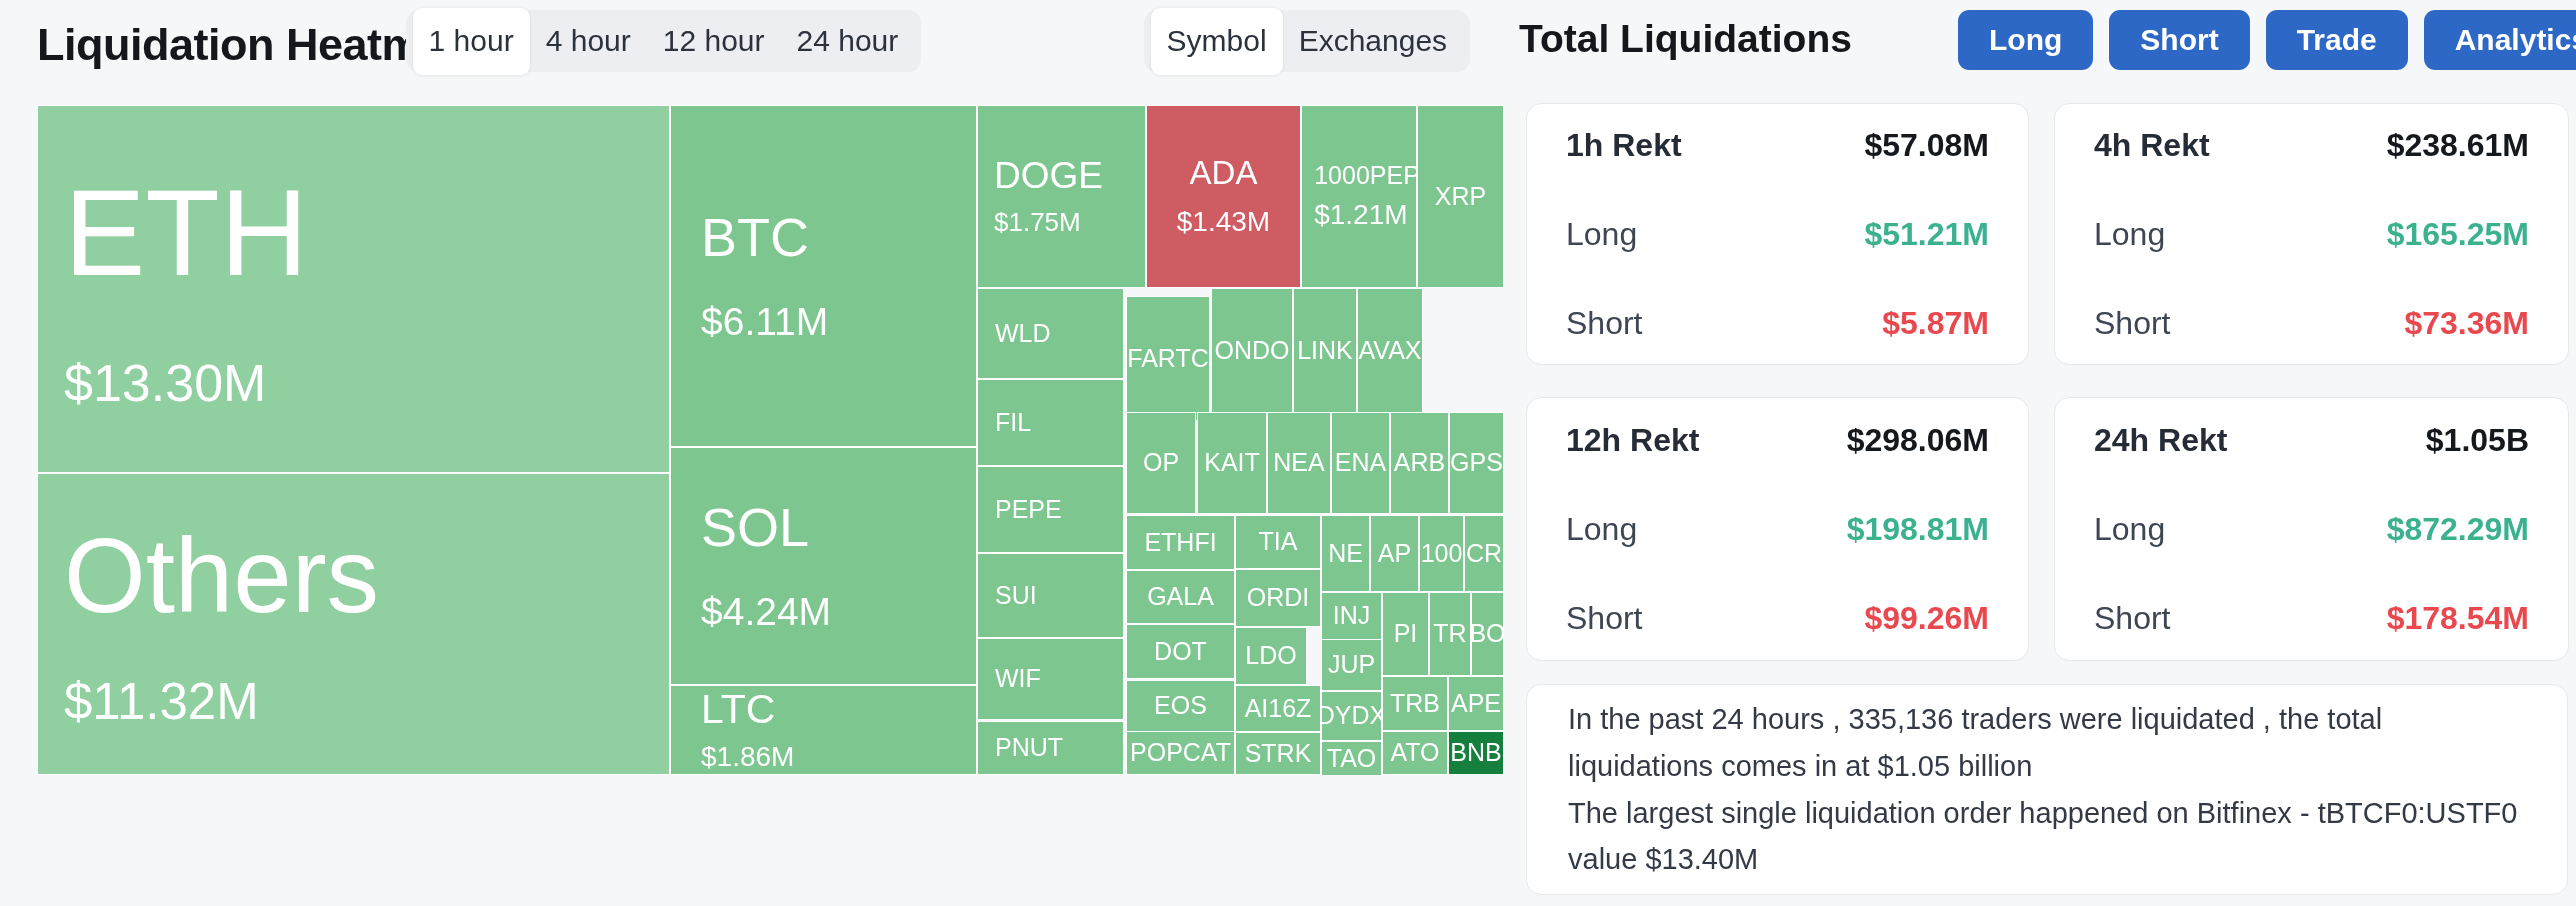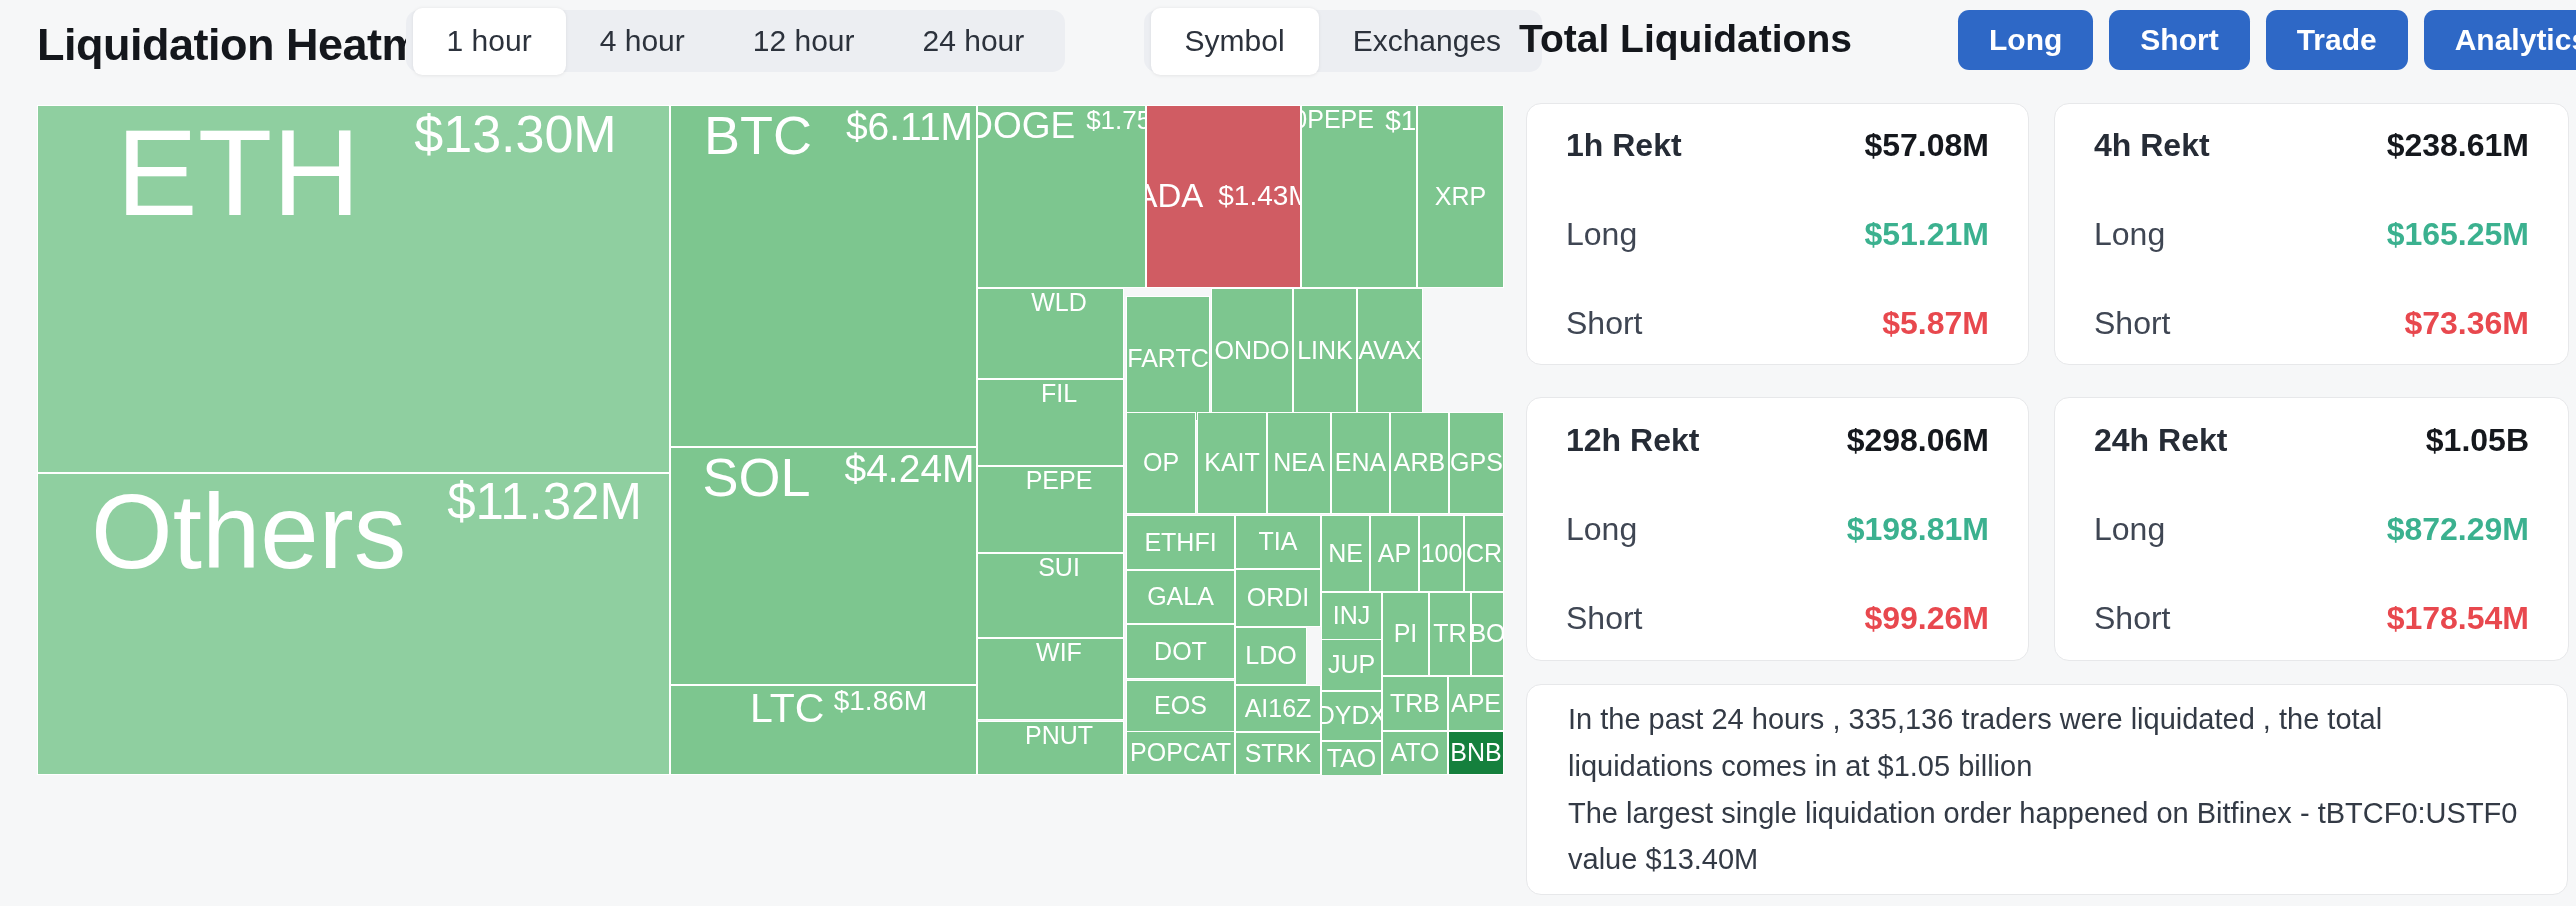--- a/index.html
+++ b/index.html
@@ -3,30 +3,30 @@
 <meta charset="utf-8">
 <style>
   html,body{margin:0;padding:0;background:#f6f7f8;width:2576px;height:906px;overflow:hidden;
     font-family:"Liberation Sans","DejaVu Sans",sans-serif;-webkit-font-smoothing:antialiased;}
   .abs{position:absolute;}
   
   .app-title{left:37px;top:19px;font-size:45px;font-weight:800;color:#14171c;letter-spacing:-0.5px;}
   .seg{display:flex;align-items:center;background:#eceef2;border-radius:13px;padding:6.6px;height:62px;box-sizing:border-box;}
   .seg-time{left:406px;top:10.3px;}
   .seg-view{left:1144px;top:10.3px;}
-  .seg .seg-item{height:67px;display:flex;align-items:center;padding:0 34px;border-radius:9.4px;
+  .seg .seg-item{height:67px;display:flex;align-items:center;padding:0 16px;border-radius:9.4px;
     font-size:30px;color:#2c323c;cursor:pointer;white-space:nowrap;}
   .seg .seg-item.active{background:#ffffff;box-shadow:0 0.9px 3.7px rgba(20,23,28,.08);font-weight:500;}
   .panel-title{left:1519px;top:17px;font-size:39px;font-weight:800;color:#14171c;}
   .actions{left:1958px;top:10.3px;display:flex;gap:16px;}
   .btn{height:60px;padding:0 31px;border:none;border-radius:11.2px;background:#2e68c6;color:#fff;
     font-size:30px;font-weight:700;font-family:inherit;display:flex;align-items:center;cursor:pointer;}
   
   .treemap{left:37px;top:105px;width:1467px;height:670px;overflow:hidden;}
-  .cell{position:absolute;display:flex;flex-direction:row;justify-content:center;overflow:hidden;
+  .cell{position:absolute;display:flex;flex-direction:column;justify-content:center;overflow:hidden;
     box-sizing:border-box;border:1.9px solid #fff;color:#fff;cursor:pointer;}
   .cell.left{align-items:flex-start;}
   .cell.center{align-items:center;text-align:center;}
   .cell.g1{background:#8fcfa0;}
   .cell.g2{background:#7dc68f;}
   .cell.red{background:#d05c63;}
   .cell.dark{background:#15803d;}
   .cell .lbl,.cell .val{white-space:nowrap;line-height:1.1;}
   .cell.huge{gap:54px;padding-left:26px;}  .cell.huge .lbl{font-size:122px;} .cell.huge .val{font-size:52px;}
   .cell.huge2{gap:41px;padding-left:26px;} .cell.huge2 .lbl{font-size:105px;}.cell.huge2 .val{font-size:51px;}

